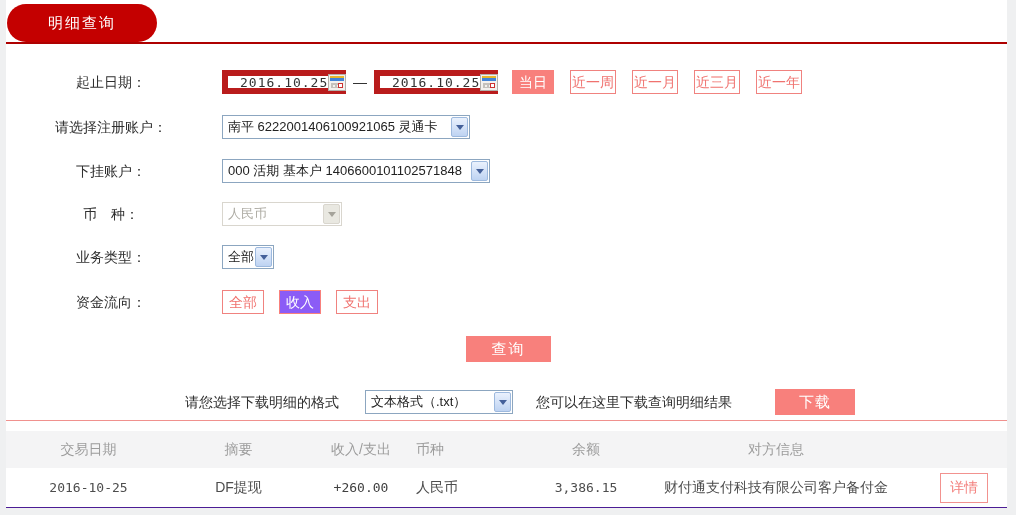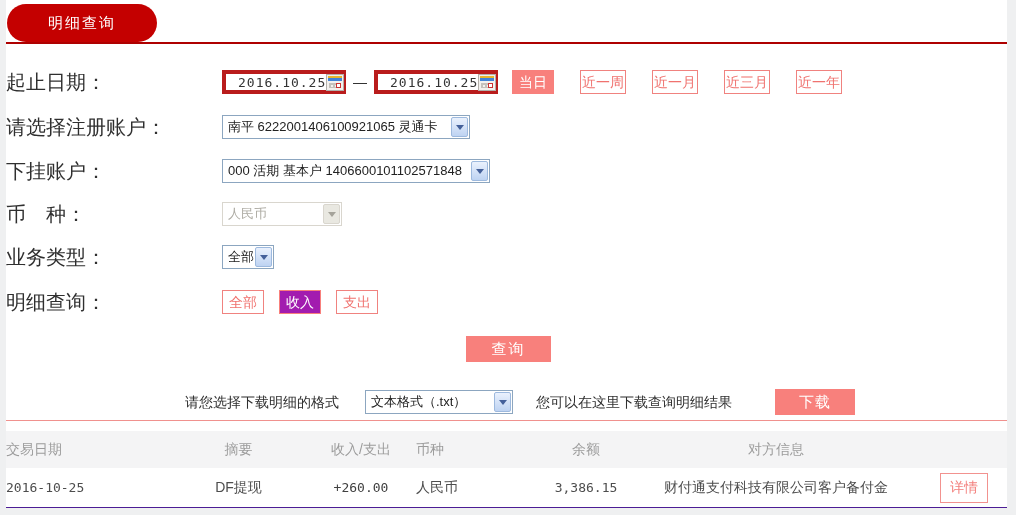--- a/index.html
+++ b/index.html
@@ -16,41 +16,41 @@
   .tab{
     position:absolute;left:1px;top:4px;width:150px;height:38px;
     background:#c40000;color:#ffffff;font-size:15px;
     display:flex;align-items:center;justify-content:center;
     letter-spacing:2px;cursor:pointer;border-radius:19px;
   }
   .tab-underline{position:absolute;left:0;top:42px;width:100%;height:2px;background:#ae0000;}
 
   
   .form-row{position:absolute;left:0;height:26px;display:flex;align-items:center;width:100%;}
-  .flabel{width:210px;text-align:left;font-size:20px;color:#2f2f2f;line-height:26px;white-space:pre;}
+  .flabel{width:210px;text-align:center;font-size:14px;color:#2f2f2f;line-height:26px;white-space:pre;}
   .fcontent{margin-left:6px;display:flex;align-items:center;}
 
   .date-input{
-    width:124px;height:24px;border:4px solid #b91c1c;background:#fff;
+    width:124px;height:24px;border:6px solid #b91c1c;background:#fff;
     display:inline-flex;align-items:center;justify-content:space-between;
     padding:0 3px 0 12px;box-sizing:border-box;cursor:text;
   }
   .date-text{font-family:"DejaVu Sans Mono","Liberation Mono",monospace;font-size:13px;color:#333;letter-spacing:1px;}
   .date-sep{margin:0 7px;color:#333;font-size:14px;}
 
   .cal{position:relative;width:18px;height:17px;background:#f3f1ee;border:1px solid #b3b0ab;box-sizing:border-box;cursor:pointer;flex:none;}
   .cal-top{position:absolute;left:1px;right:1px;top:1px;height:5px;
     background:linear-gradient(to bottom,#e7b62c 0 2px,#4284d7 2px 5px);}
   .cal-grid{position:absolute;left:2px;right:2px;top:8px;bottom:2px;
     background-image:repeating-linear-gradient(to right,#c4c1bc 0 2px,transparent 2px 4px),
                      repeating-linear-gradient(to bottom,#c4c1bc 0 2px,transparent 2px 4px);}
   .cal-dot{position:absolute;right:2px;bottom:2px;width:5px;height:5px;background:#fff;border:1px solid #cc3333;box-sizing:border-box;}
 
   .qbtn{
-    height:24px;padding:0;margin-left:26px;background:#fff;
+    height:24px;padding:0;margin-left:16px;background:#fff;
     border:1px solid #f0827f;color:#f0726f;font-size:14px;
     font-family:inherit;cursor:pointer;line-height:22px;
   }
   .qbtn.w40{width:42px;} .qbtn.w44{width:46px;}
   .qbtn.filled{background:#f8807c;border-color:#f8807c;color:#fff;}
 
   .sel{
     height:24px;border:1px solid #8ca6c0;background:#fff;
     display:inline-flex;align-items:center;position:relative;
     box-sizing:border-box;padding:0 23px 0 5px;cursor:pointer;
@@ -65,21 +65,21 @@
   .sel.disabled{border-color:#d9d6ce;cursor:default;}
   .sel.disabled .sel-text{color:#aeaca4;}
   .sel.disabled .sel-arrow{background:#e9e8e1;border-color:#d9d6ce;}
   .sel.disabled .tri{border-top-color:#a5a39a;}
 
   .flow-btn{
     width:42px;height:24px;margin-right:15px;background:#fff;
     border:1px solid #f0827f;color:#f0726f;font-size:14px;
     font-family:inherit;cursor:pointer;line-height:22px;padding:0;
   }
-  .flow-btn.filled{background:#a21caf;border-color:#f8807c;color:#fff;}
+  .flow-btn.filled{background:#8b5cf6;border-color:#f8807c;color:#fff;}
 
   .primary-btn{
     position:absolute;background:#f8807c;border:none;color:#fff;
     font-size:15px;font-family:inherit;cursor:pointer;letter-spacing:2px;
   }
   .query-btn{left:460px;top:336px;width:85px;height:26px;}
   .dl-btn{left:769px;top:0;width:80px;height:26px;letter-spacing:1px;}
 
   .row-download{position:absolute;left:0;top:389px;height:26px;width:100%;}
   .dl-label{position:absolute;left:179px;top:0;line-height:26px;font-size:14px;color:#2f2f2f;}
@@ -90,21 +90,21 @@
   .divider{position:absolute;left:0;top:420px;width:100%;height:1px;background:#f0918e;}
   .thead{
     position:absolute;left:0;top:431px;width:100%;height:37px;background:#f4f4f5;
     display:flex;align-items:center;color:#9c9c9c;font-size:14px;
   }
   .trow{
     position:absolute;left:0;top:468px;width:100%;height:39px;background:#fff;
     display:flex;align-items:center;color:#4d4d4d;font-size:14px;
     border-bottom:6px solid #4c1d95;box-sizing:content-box;
   }
-  .c1{width:165px;} .c2{width:135px;text-align:center;}
+  .c1{width:165px;text-align:center;} .c2{width:135px;text-align:center;}
   .c3{width:110px;text-align:center;} .c4{width:125px;text-align:left;}
   .c5{width:90px;text-align:center;}  .c6{width:290px;text-align:center;}
   .c7{flex:1;text-align:center;}
   .num{font-family:"DejaVu Sans Mono","Liberation Mono",monospace;font-size:13px;}
   .amount{color:#404040;}
   .detail-btn{
     background:#fff;border:1px solid #f2928f;color:#f3807d;
     font-size:14px;font-family:inherit;padding:5px 9px;cursor:pointer;
   }
   .bottom-strip{position:absolute;left:0;top:508px;width:1016px;height:7px;background:#eff0f1;}
@@ -188,21 +188,21 @@
         <span class="sel" style="width:52px">
           <span class="sel-text">全部</span>
           <span class="sel-arrow">
               <i class="tri"></i>
             </span>
         </span>
       </div>
     </div>
 
     <div class="form-row" style="top:289px">
-      <div class="flabel">明细查询：</div>
+      <div class="flabel">资金流向：</div>
       <div class="fcontent">
         <button class="flow-btn">全部</button>
         <button class="flow-btn filled">收入</button>
         <button class="flow-btn">支出</button>
       </div>
     </div>
 
     <button class="primary-btn query-btn">查询</button>
 
     <div class="row-download">

